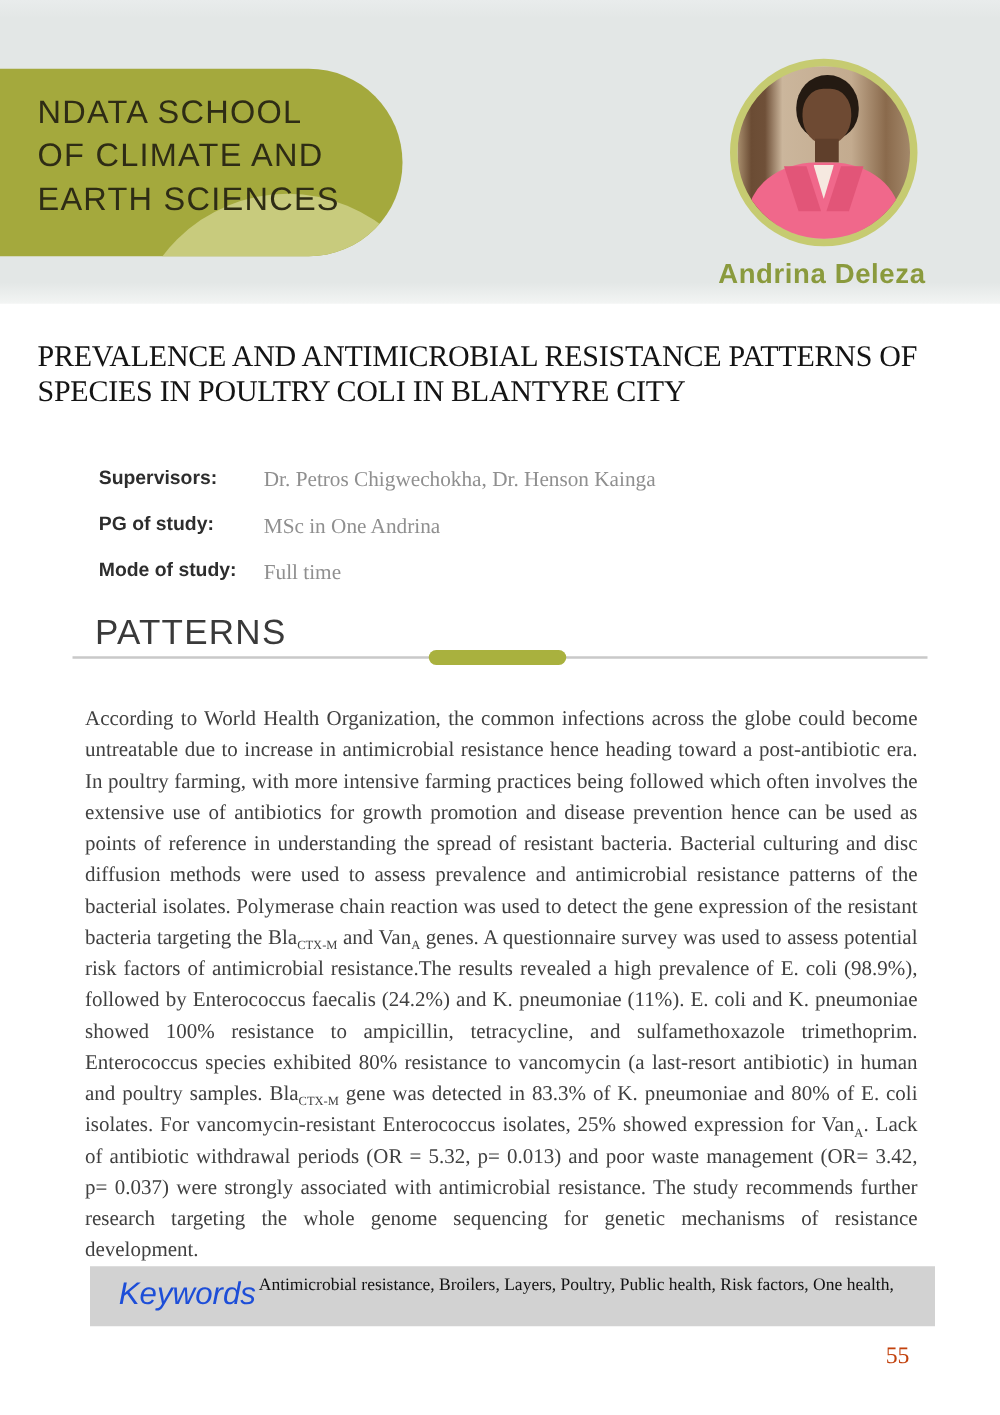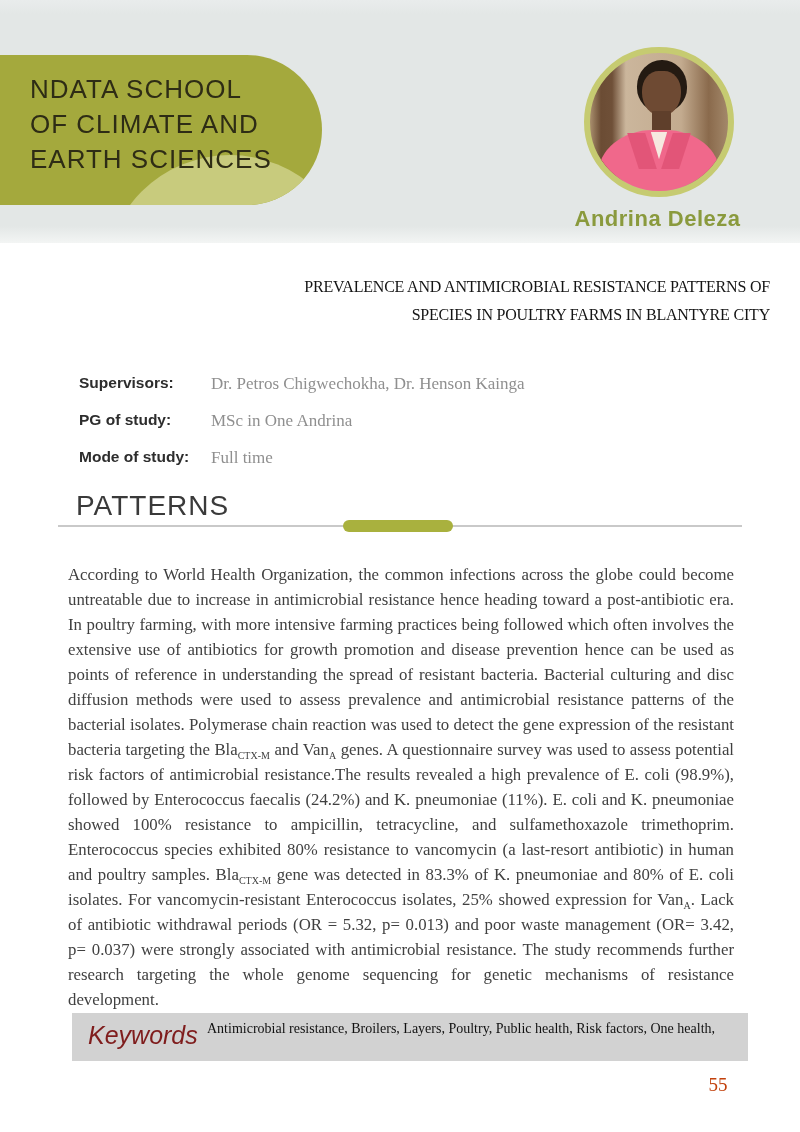--- a/index.html
+++ b/index.html
@@ -33,22 +33,22 @@
   .lapel-l{ position:absolute; left:31%; top:58%; width:13%; height:26%; background:#e25578;
            transform:skewX(18deg); }
   .lapel-r{ position:absolute; left:56%; top:58%; width:13%; height:26%; background:#e25578;
            transform:skewX(-18deg); }
 
   .student-name { position:absolute; left:535px; top:206px; width:245px; text-align:center;
                   font-family:"Liberation Sans", sans-serif; font-weight:700; font-size:22px;
                   color:#8a9a3d; letter-spacing:0.5px; }
 
   
-  .thesis-title { position:absolute; left:30px; top:273px; width:740px; text-align:right;
-                  font-size:16px; line-height:27.5px; color:#141414; letter-spacing:-0.2px; }
+  .thesis-title { position:absolute; left:30px; top:273px; width:740px; text-align:left;
+                  font-size:24px; line-height:27.5px; color:#141414; letter-spacing:-0.2px; }
   .thesis-title div { white-space:nowrap; }
 
   
   .info-block { position:absolute; left:79px; top:374px; }
   .info-row { display:flex; margin-bottom:17px; height:20px; }
   .info-label { width:132px; font-family:"Liberation Sans", sans-serif; font-weight:700;
                 font-size:15.5px; color:#2d2d2d; }
   .info-value { font-size:17px; color:#8f8f8f; }
 
   
@@ -58,23 +58,23 @@
   .rule { position:absolute; left:58px; top:525px; width:684px; height:2px; background:#c9c9c9; }
   .accent-pill { position:absolute; left:343px; top:520px; width:110px; height:12px;
                 border-radius:6px; background:#a9b13e; }
   .abstract-body { position:absolute; left:68px; top:545px; width:666px;
                 font-size:16.8px; line-height:25px; text-align:justify; color:#404040; }
   .abstract-body sub, .keywords-text sub { font-size:10px; line-height:0; letter-spacing:0; }
 
   
   .keywords-box { position:absolute; left:72px; top:1013px; width:676px; height:48px;
                 background:#d2d2d2; }
-  .keywords-label { position:absolute; left:16px; top:8px;
+  .keywords-label { position:absolute; left:23px; top:8px;
                 font-family:"Liberation Sans", sans-serif; font-style:italic; font-size:25px;
-                color:#7f1d1d; }
+                color:#1d4ed8; }
   .keywords-text { position:absolute; left:135px; top:5px; width:538px;
                 font-size:14px; line-height:21px; color:#111; }
   .keywords-text .kw-line { white-space:nowrap; }
 
   .page-number { position:absolute; left:696px; top:1074px; width:44px; text-align:center;
                 font-size:19px; color:#c2410c; }
 </style>
 </head>
 <body>
 
@@ -99,21 +99,21 @@
       <div class="lapel-l"></div>
       <div class="lapel-r"></div>
       <div class="collar"></div>
     </div>
 
     <div class="student-name">Andrina Deleza</div>
   </div>
 
   <div class="thesis-title">
     <div>PREVALENCE AND ANTIMICROBIAL RESISTANCE PATTERNS OF</div>
-    <div>SPECIES IN POULTRY FARMS IN BLANTYRE CITY</div>
+    <div>SPECIES IN POULTRY COLI IN BLANTYRE CITY</div>
   </div>
 
   <div class="info-block">
     <div class="info-row">
       <div class="info-label">Supervisors:</div>
       <div class="info-value">Dr. Petros Chigwechokha, Dr. Henson Kainga</div>
     </div>
     <div class="info-row">
       <div class="info-label">PG of study:</div>
       <div class="info-value">MSc in One Andrina</div>

